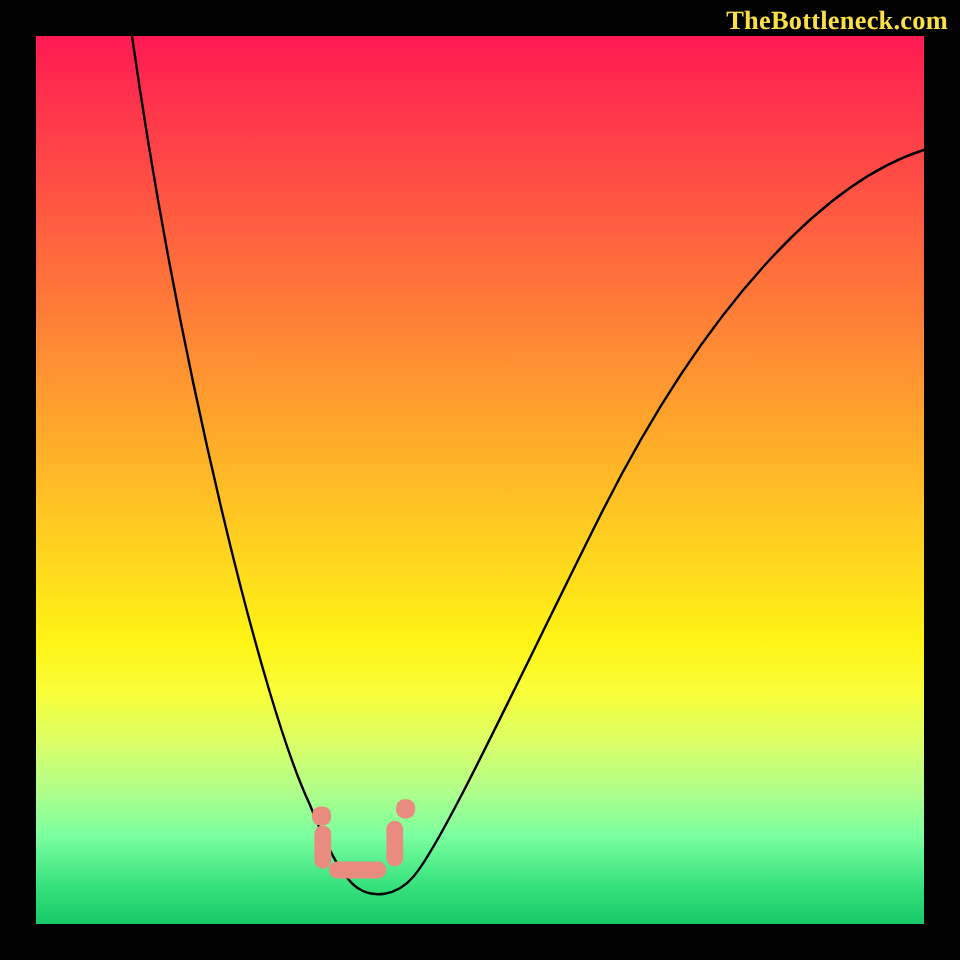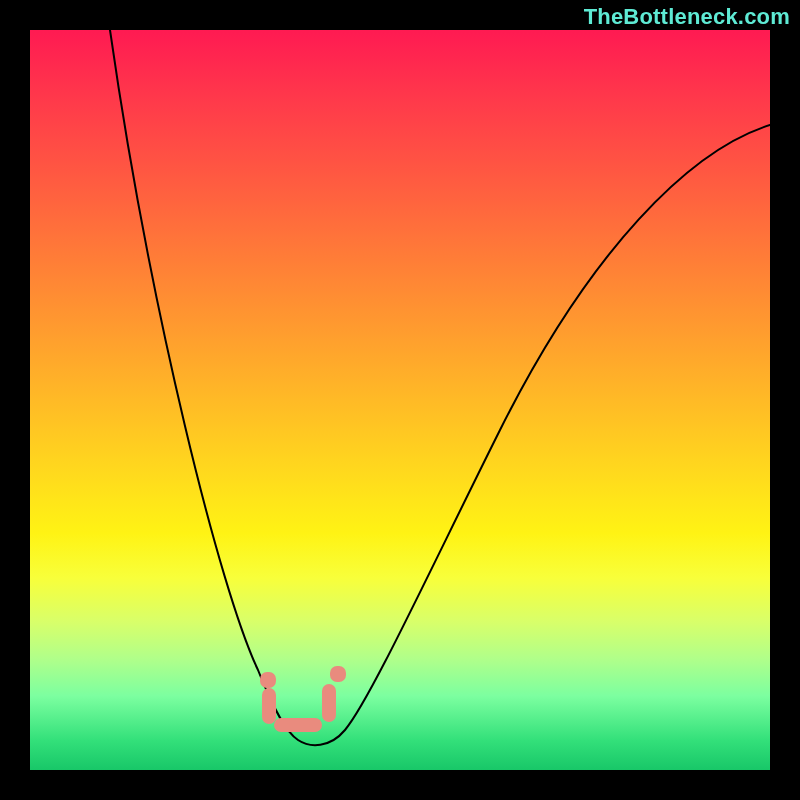--- a/index.html
+++ b/index.html
@@ -32,23 +32,24 @@
       #7cffa0 90%,
       #33e07a 96%,
       #18c768 100%);
   }
   .watermark {
     position: absolute;
     top: 4px;
     right: 10px;
     font-size: 22px;
     font-weight: 600;
-    color: #5eead4;
+    color: #fde047;
     letter-spacing: 0.2px;
     user-select: none;
+    font-family: Liberation Serif, serif;
   }
   svg.curve {
     position: absolute;
     left: 0;
     top: 0;
     width: 740px;
     height: 740px;
   }
   .curve-path {
     fill: none;

